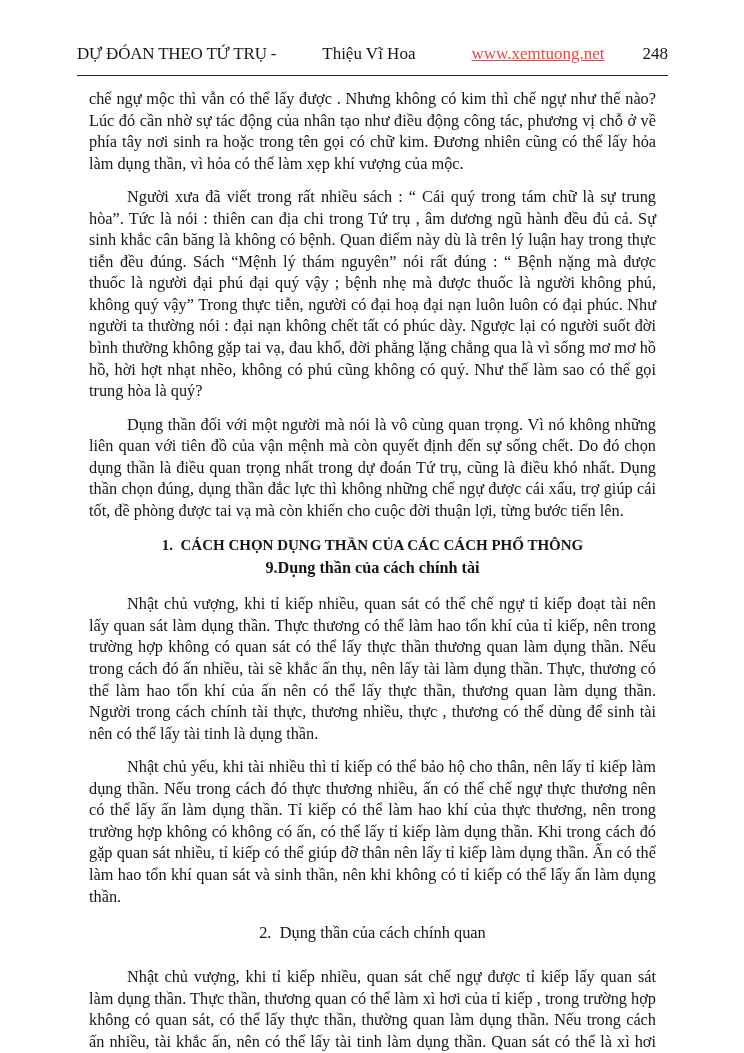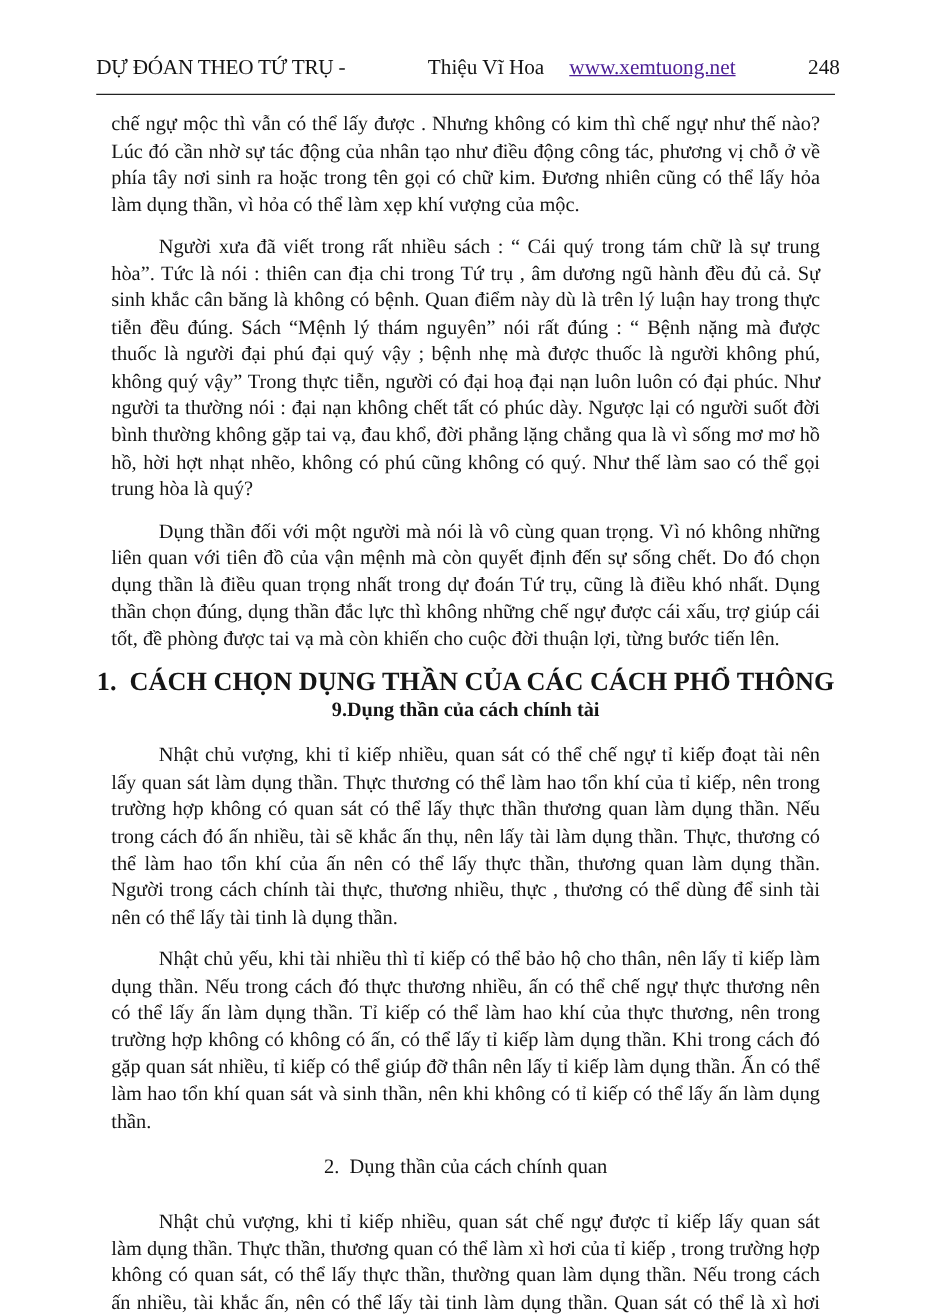--- a/index.html
+++ b/index.html
@@ -16,27 +16,26 @@
     padding: 44px 76px 30px 77px;
     font-family: "Liberation Serif", "DejaVu Serif", serif;
     color: #151515;
     overflow: hidden;
   }
   .header {
     display: flex;
     align-items: flex-end;
     font-size: 17px;
     white-space: nowrap;
-    gap: 20px;
   }
   .header .book-title { letter-spacing: -0.2px; }
   .header .author { margin-left: 46px; }
   .header .website {
     margin-left: auto;
-    color: #4c1d95;
+    color: #ef4444;
     text-decoration: underline;
     cursor: pointer;
   }
   .header .page-num { margin-left: 38px; }
   .divider {
     border: none;
     border-top: 1.6px solid #222222;
     margin: 11px 0 9px 0;
   }
   .body-text {
@@ -48,21 +47,21 @@
     margin: 12px;
     text-indent: 38px;
   }
   .body-text p.no-indent { text-indent: 0; }
   .heading-group {
     margin: 9px 0 13px 0;
     text-align: center;
     font-weight: bold;
   }
   .heading-main {
-    font-size: 21px;
+    font-size: 15px;
     line-height: 24px;
   }
   .heading-sub {
     font-size: 16.2px;
     line-height: 23px;
   }
   .heading-2 {
     margin: 14px 0 22px 0;
     text-align: center;
     font-weight: normal;

